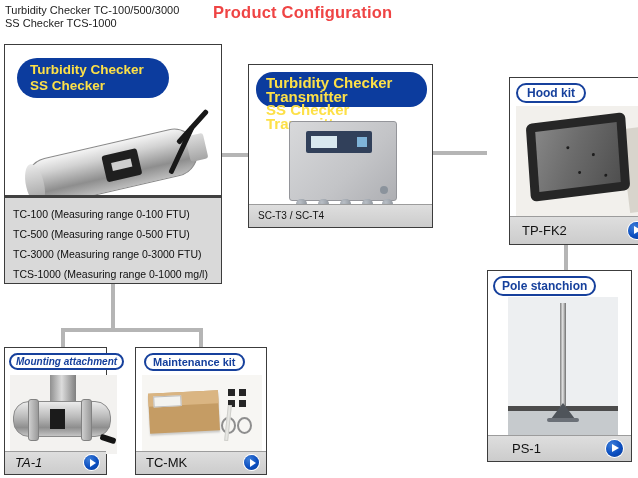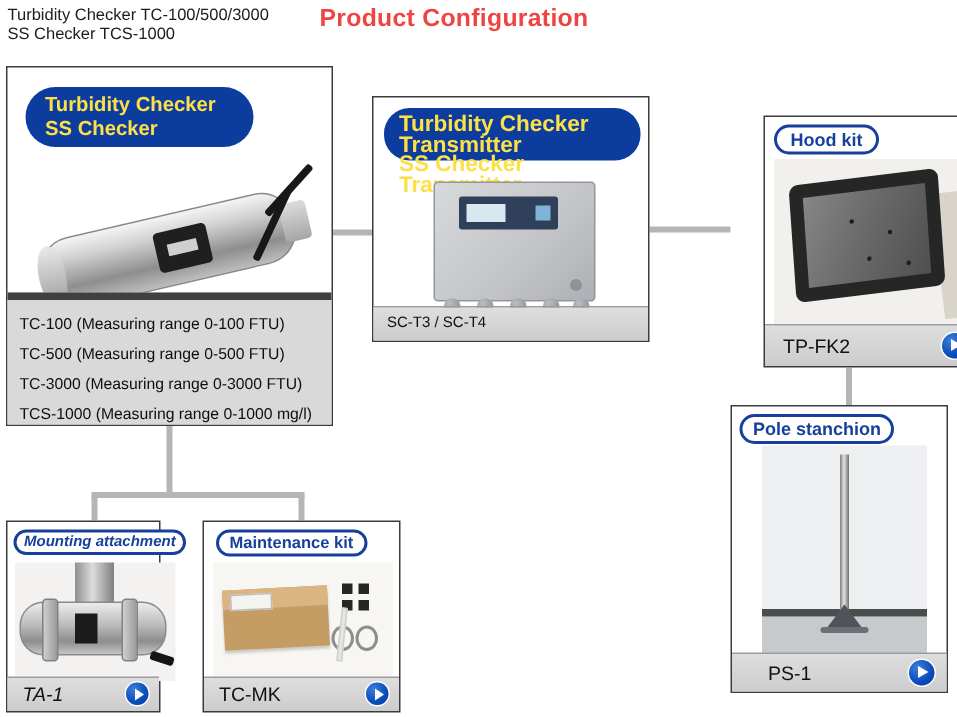--- a/index.html
+++ b/index.html
@@ -45,21 +45,21 @@
     border:1px solid #8a8a8a;transform:rotate(-13deg);
   }
   .cyl-window{position:absolute;left:78px;top:10px;width:36px;height:27px;background:#1f1f1f;border-radius:3px;}
   .cyl-slot{position:absolute;left:8px;top:9px;width:20px;height:8px;background:#cfcfcf;}
   .cyl-cap{position:absolute;left:-2px;top:2px;width:18px;height:42px;border-radius:50%;background:linear-gradient(to bottom,#e9e9e9,#9b9b9b);}
   .cyl-neck{position:absolute;right:-10px;top:10px;width:18px;height:26px;background:linear-gradient(#dcdcdc,#a5a5a5);border-radius:3px;}
   .cable1{position:absolute;right:12px;top:-4px;width:5px;height:52px;background:#181818;transform:rotate(38deg);border-radius:2px;}
   .cable2{position:absolute;right:-4px;top:-20px;width:5px;height:44px;background:#181818;transform:rotate(55deg);border-radius:2px;}
   .model-list{
     position:absolute;left:0;right:0;bottom:0;height:88px;background:#d9d9d9;
-    border-top:5px solid #404040;padding:6px 0 0 8px;box-sizing:border-box;
+    border-top:3px solid #404040;padding:6px 0 0 8px;box-sizing:border-box;
     font-size:10.5px;color:#0e0e0e;
   }
   .model-list div{line-height:20px;white-space:nowrap;}
   
   .trans-pill{left:7px;top:7px;width:171px;height:35px;border-radius:17px;font-size:15px;line-height:13.5px;padding:4px 0 0 10px;}
   .trans-photo{position:absolute;left:0;top:44px;width:183px;height:118px;}
   .trans-body{
     position:absolute;left:40px;top:12px;width:106px;height:78px;border-radius:3px;
     background:linear-gradient(135deg,#d8d9db 0%,#c3c4c7 60%,#aeafb3 100%);border:1px solid #94959a;
   }

